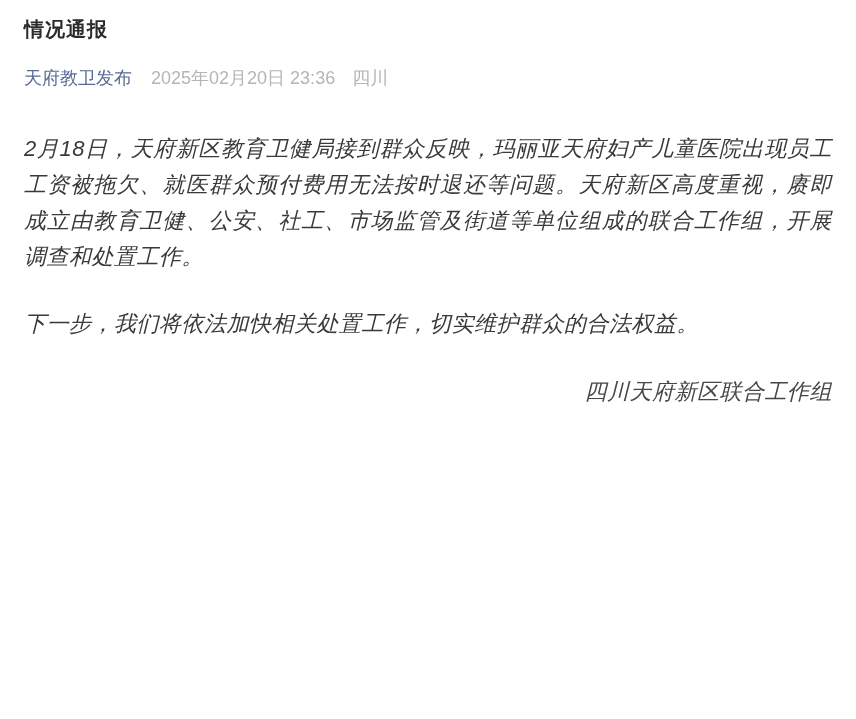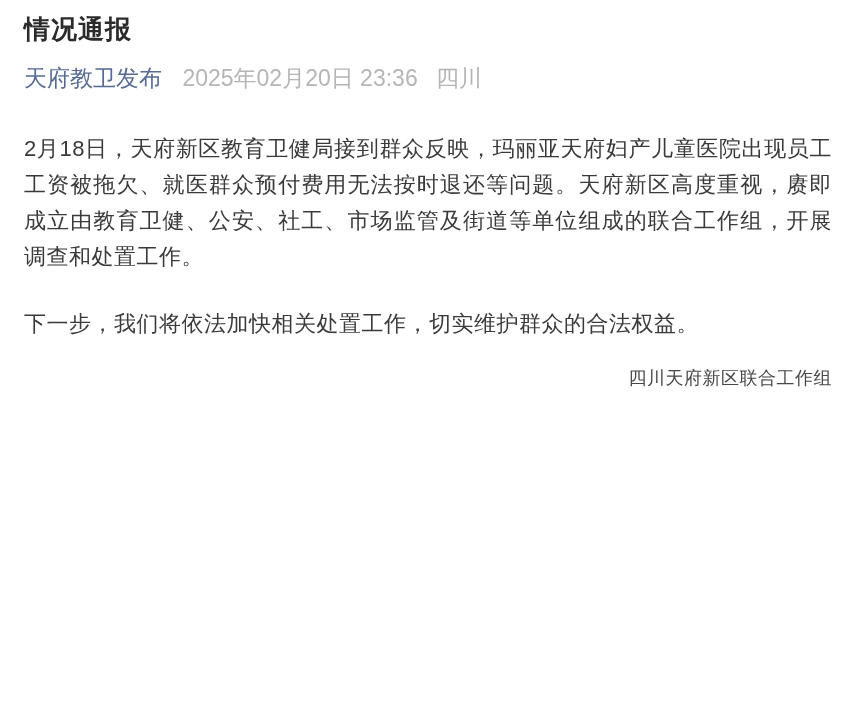--- a/index.html
+++ b/index.html
@@ -13,29 +13,29 @@
       overflow: hidden;
     }
     .page {
       width: 856px;
       height: 719px;
       padding: 12px 24px 0 24px;
       background: #ffffff;
     }
     .title {
       margin: 0;
-      font-size: 26px;
+      font-size: 20px;
       line-height: 34px;
       font-weight: 700;
       letter-spacing: 1px;
       color: #2b2b2b;
     }
     .byline {
       margin-top: 20px;
-      font-size: 23px;
+      font-size: 18px;
       line-height: 25px;
       white-space: nowrap;
     }
     .account {
       color: #576b95;
       text-decoration: none;
       margin-right: 14px;
       cursor: pointer;
     }
     .meta {
@@ -43,34 +43,35 @@
       margin-right: 12px;
     }
     .content {
       margin-top: 40px;
       font-size: 22px;
       line-height: 36px;
       letter-spacing: 0.5px;
       color: #3a3a3a;
       text-align: justify;
       text-justify: inter-ideograph;
+      font-style: italic;
     }
     .content p {
       margin: 0 0 31px 0;
     }
     .content p:last-of-type {
       margin-bottom: 4px;
     }
     .signature {
-      margin-top: 18px;
+      margin-top: 32px;
       margin-left: auto;
       width: fit-content;
       text-align: left;
       color: #474747;
-      font-size: 18px;
+      font-size: 22px;
       line-height: 36px;
       letter-spacing: 0.5px;
     }
   </style>
 </head>
 <body>
 
 <div class="page">
 
   <h1 class="title">情况通报</h1>

